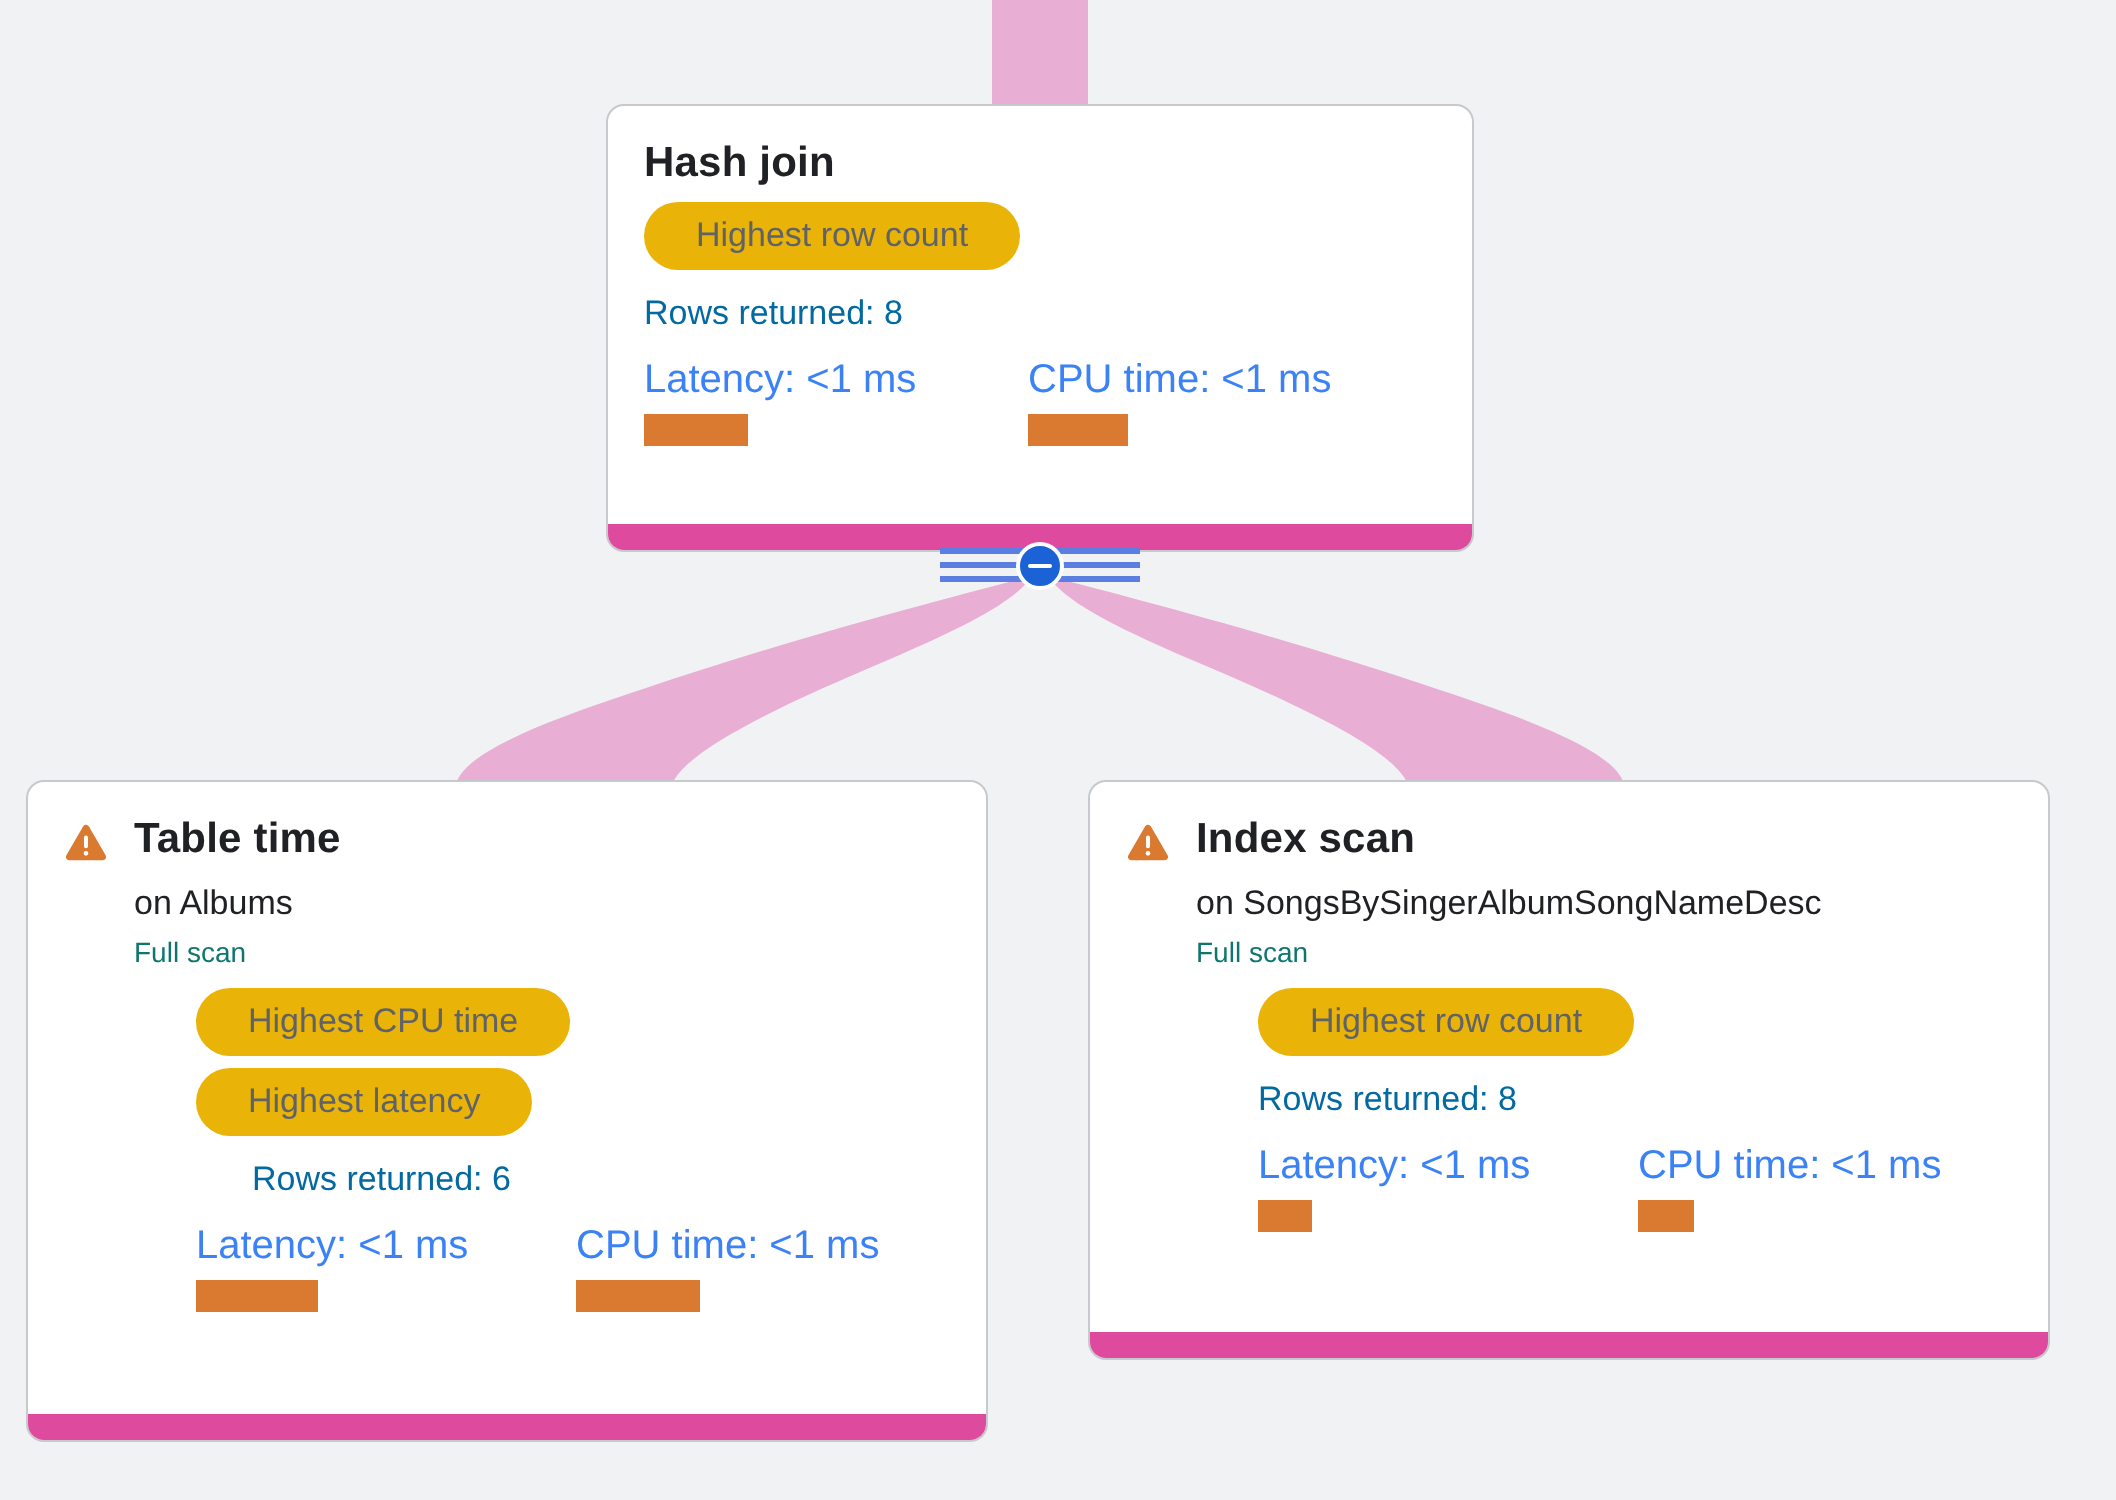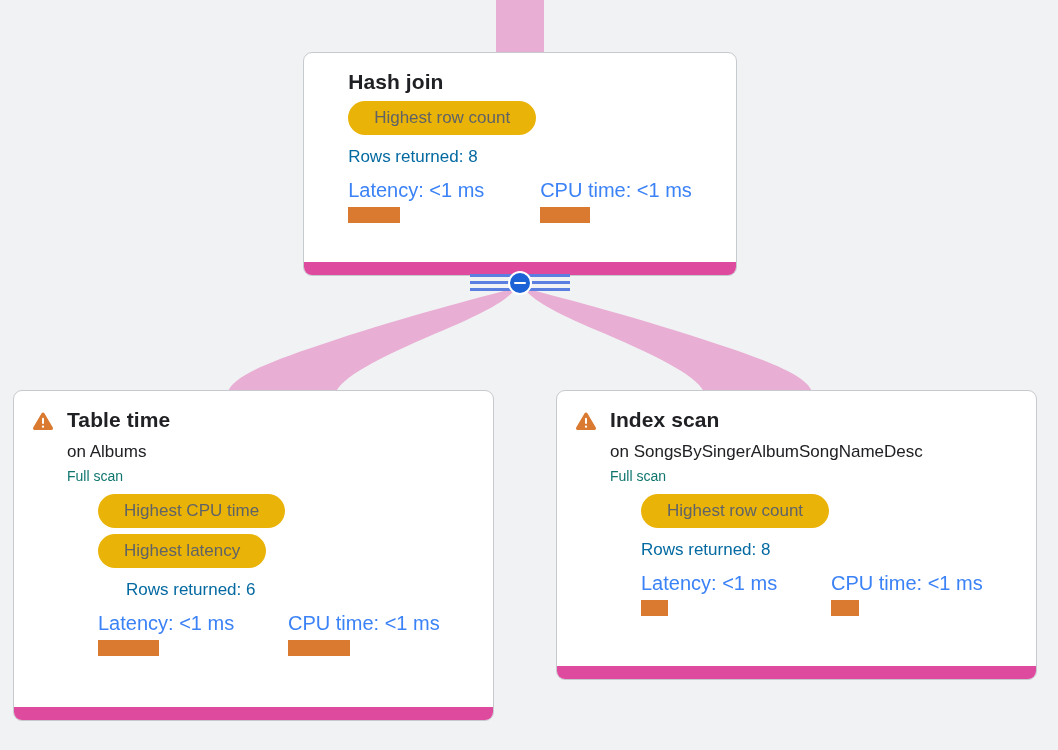--- a/index.html
+++ b/index.html
@@ -189,21 +189,21 @@
              C 486 312, 508 300, 516 288 Z" fill="#e8aed4"></path>
 
     <path d="M 524 288
              C 570 300, 640 318, 720 345
              C 778 364, 808 378, 812 392
              L 704 392
              C 696 374, 648 352, 596 330
              C 554 312, 532 300, 524 288 Z" fill="#e8aed4"></path>
   </svg>
 
-  <div class="node" style="left:303px; top:52px; width:434px; height:224px;align-items:center;">
+  <div class="node" style="left:303px; top:52px; width:434px; height:224px;">
     <div class="node-body">
       <div class="node-head">
         <div class="head-text">
           <div class="node-title">Hash join</div>
         </div>
       </div>
       <div class="chips">
         <span class="chip">Highest row count</span>
       </div>
       <div class="rows-returned">Rows returned: 8</div>
@@ -258,21 +258,21 @@
         </div>
         <div>
           <div class="metric-label">CPU time: &lt;1 ms</div>
           <div class="metric-bar" style="width: 62px; background: rgb(217, 122, 48);"></div>
         </div>
       </div>
     </div>
     <div class="node-footer" style="background:#dd4a9e;"></div>
   </div>
 
-  <div class="node" style="left:544px; top:390px; width:481px; height:290px;margin-left:12px;">
+  <div class="node" style="left:544px; top:390px; width:481px; height:290px;">
     <div class="node-body">
       <div class="node-head">
         <svg class="warn-icon" viewBox="0 0 24 24" aria-hidden="true">
           <path d="M12 2.6c-.62 0-1.2.33-1.52.87L1.3 19.2c-.33.57-.33 1.27 0 1.83.33.56.93.9 1.58.9h18.24c.65 0 1.25-.34 1.58-.9.33-.56.33-1.26 0-1.83L13.52 3.47A1.76 1.76 0 0 0 12 2.6z" fill="#d97a30"></path>
           <rect x="10.9" y="8.4" width="2.2" height="7" rx="1.1" fill="#ffffff"></rect>
           <circle cx="12" cy="18.2" r="1.25" fill="#ffffff"></circle>
         </svg>
         <div class="head-text">
           <div class="node-title">Index scan</div>
           <div class="node-subtitle">on SongsBySingerAlbumSongNameDesc</div>

